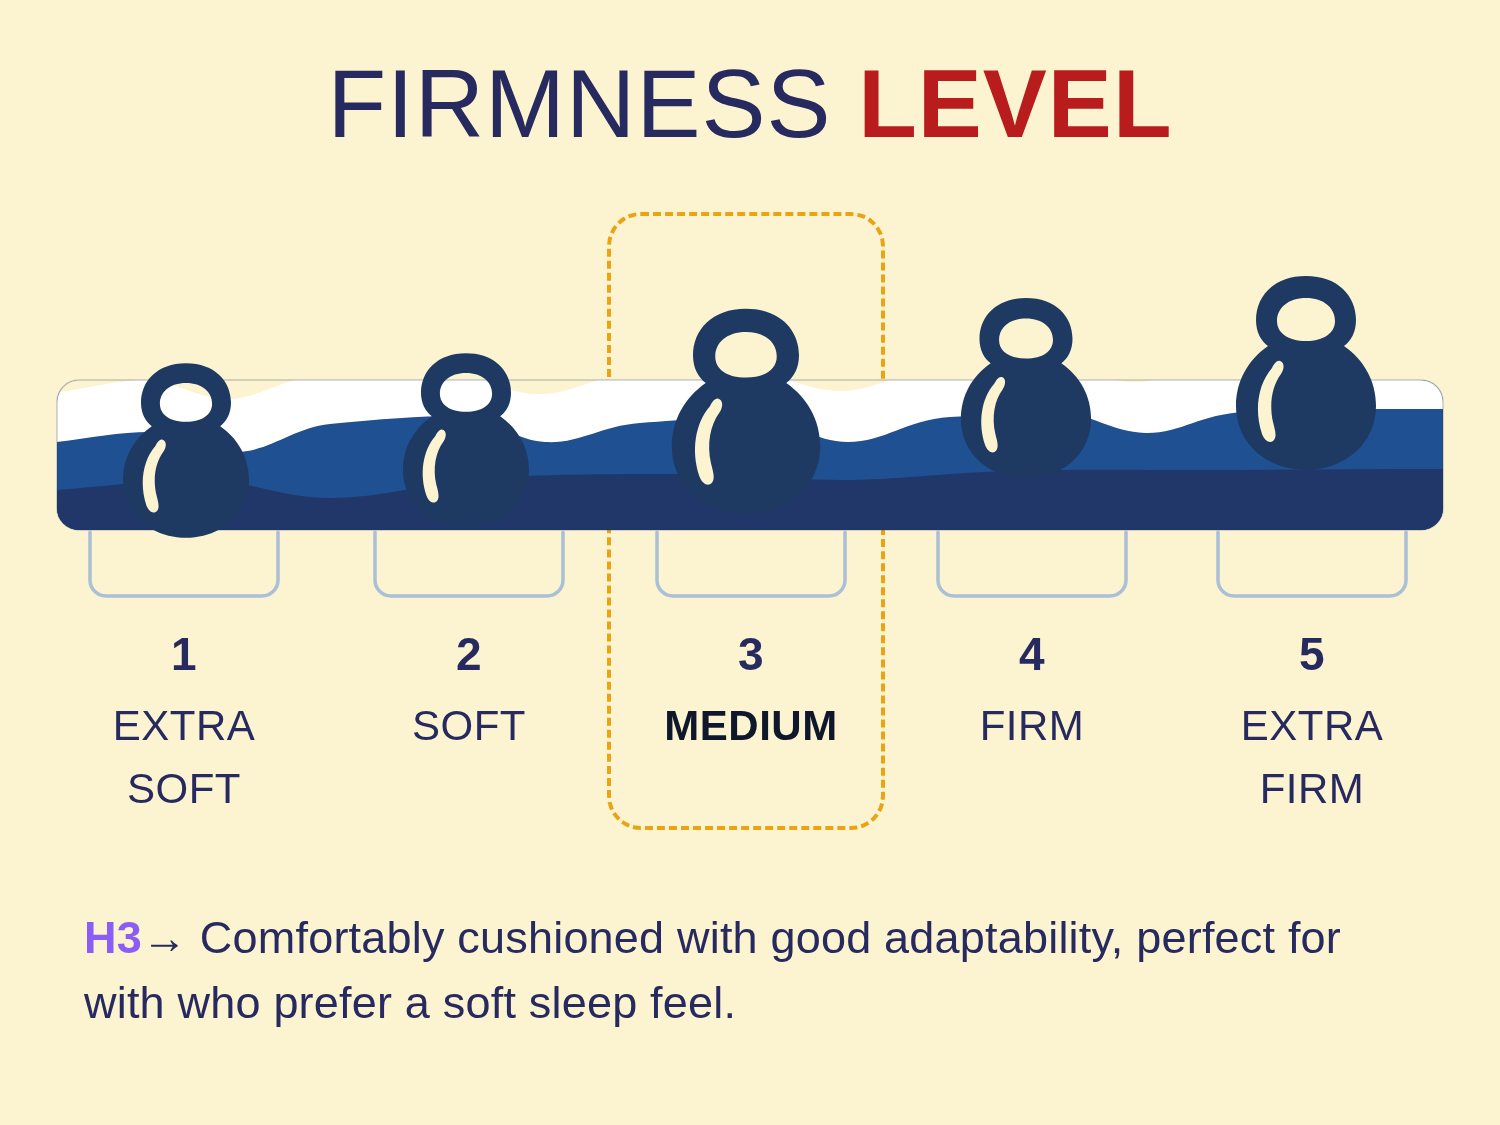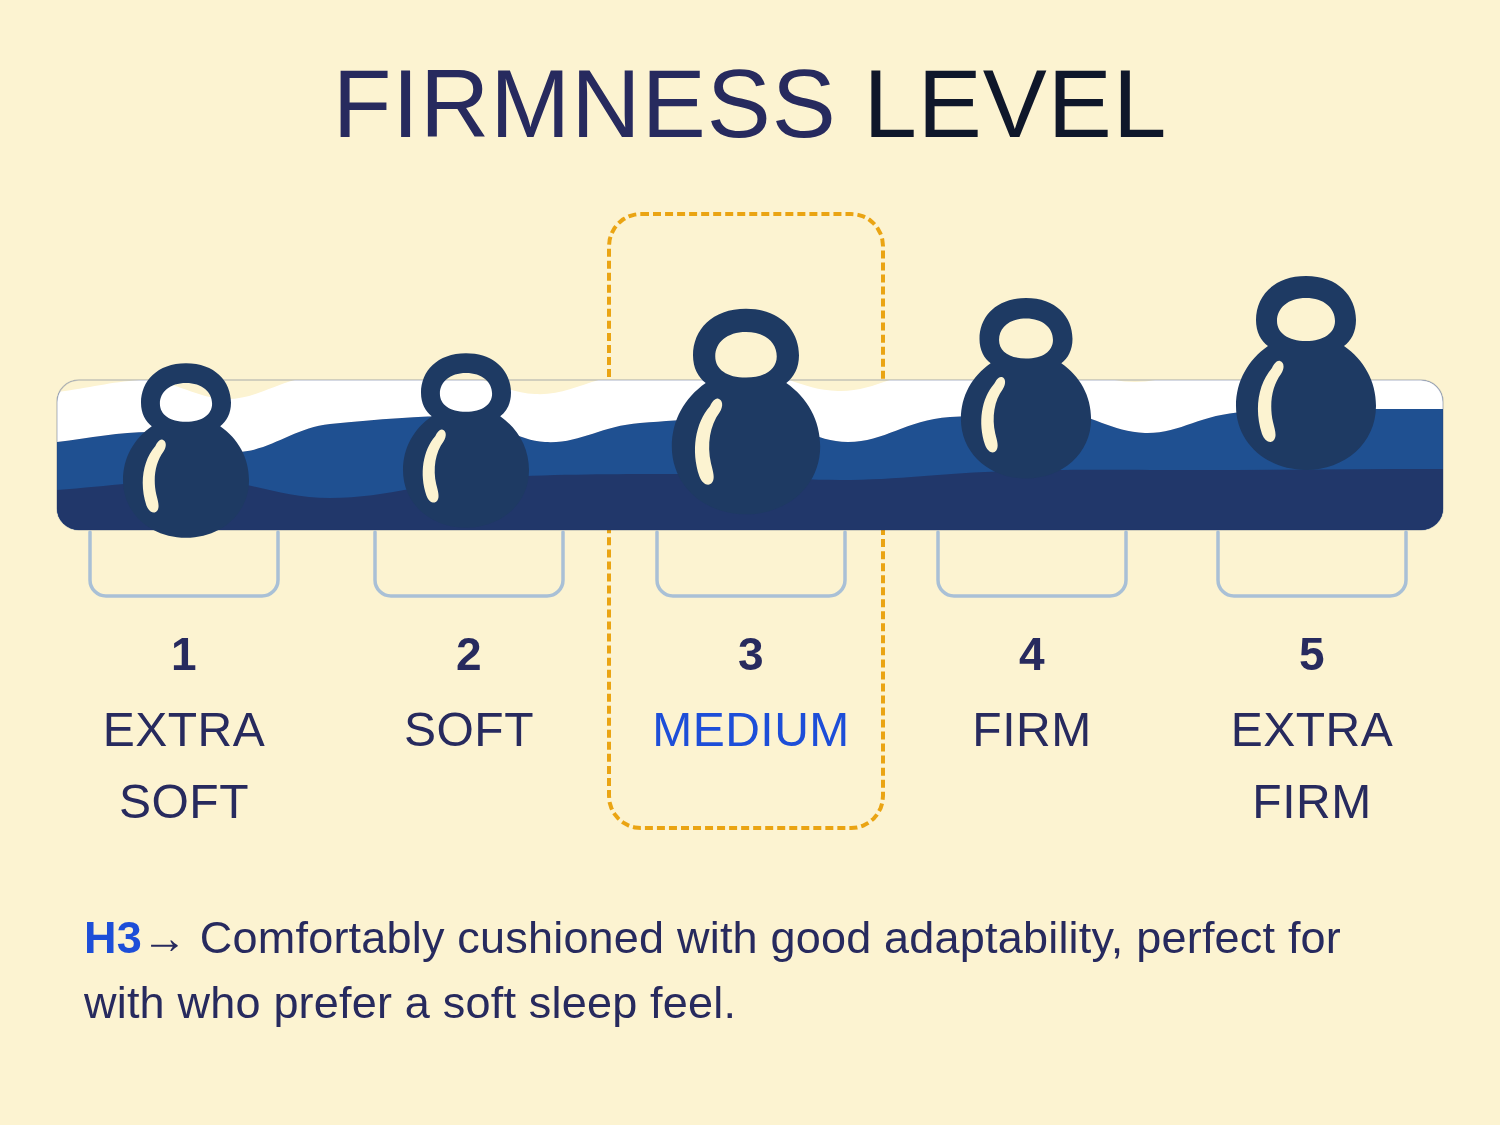--- a/index.html
+++ b/index.html
@@ -32,24 +32,24 @@
     line-height: 1;
   }
   .title-light {
     font-size: 96px;
     font-weight: 400;
     letter-spacing: 1px;
     color: #272a5e;
   }
   .title-bold {
     font-size: 96px;
-    font-weight: 400;
+    font-weight: 700;
     font-style: normal;
     letter-spacing: 1px;
-    color: #0f172a;
+    color: #b91c1c;
   }
 
   
   .highlight-box {
     position: absolute;
     left: 607px;
     top: 212px;
     width: 278px;
     height: 618px;
     border: 4px dashed #eaa413;
@@ -91,45 +91,45 @@
   }
   .label-num {
     font-size: 46px;
     font-weight: 700;
     color: #272a5e;
     line-height: 1.05;
     letter-spacing: 0.5px;
   }
   .label-txt {
     margin-top: 16px;
-    font-size: 48px;
+    font-size: 42px;
     font-weight: 400;
     color: #272a5e;
     line-height: 1.5;
     letter-spacing: 0.5px;
   }
   .label-txt.accent {
-    color: #1d4ed8;
-    font-weight: 400;
+    color: #0f172a;
+    font-weight: 700;
   }
 
   
   .desc {
     position: absolute;
     left: 84px;
     top: 905px;
     width: 1330px;
     font-size: 45px;
     line-height: 1.45;
     color: #272a5e;
     font-weight: 400;
     letter-spacing: 0.2px;
   }
   .desc-tag {
-    color: #1d4ed8;
+    color: #8b5cf6;
     font-weight: 700;
   }
   .desc-arrow {
     color: #272a5e;
     font-weight: 400;
   }
 </style>
 </head>
 <body>
 

